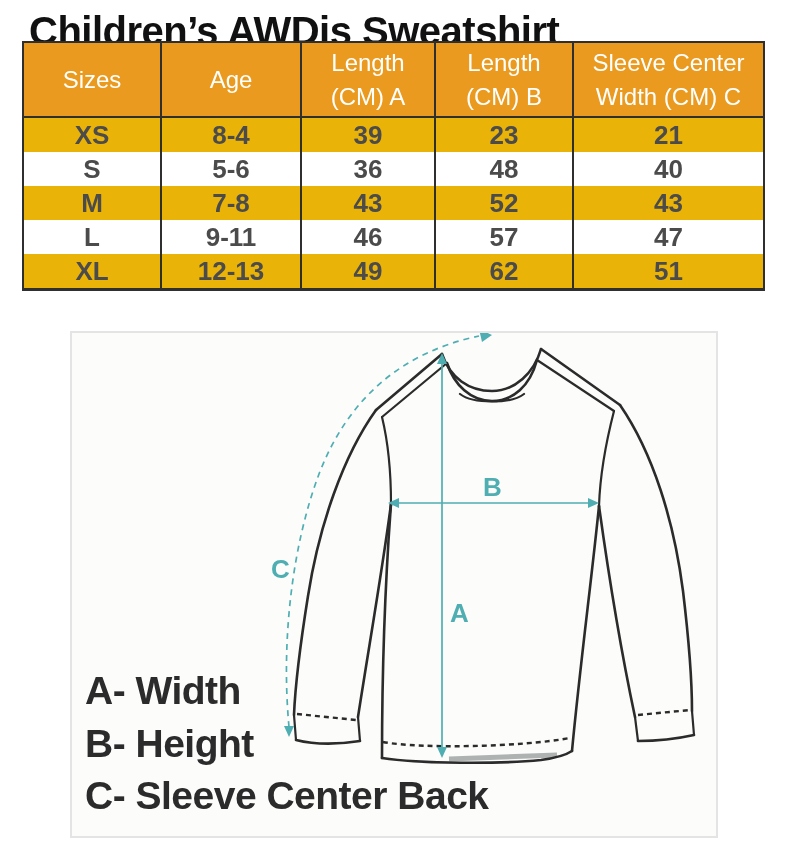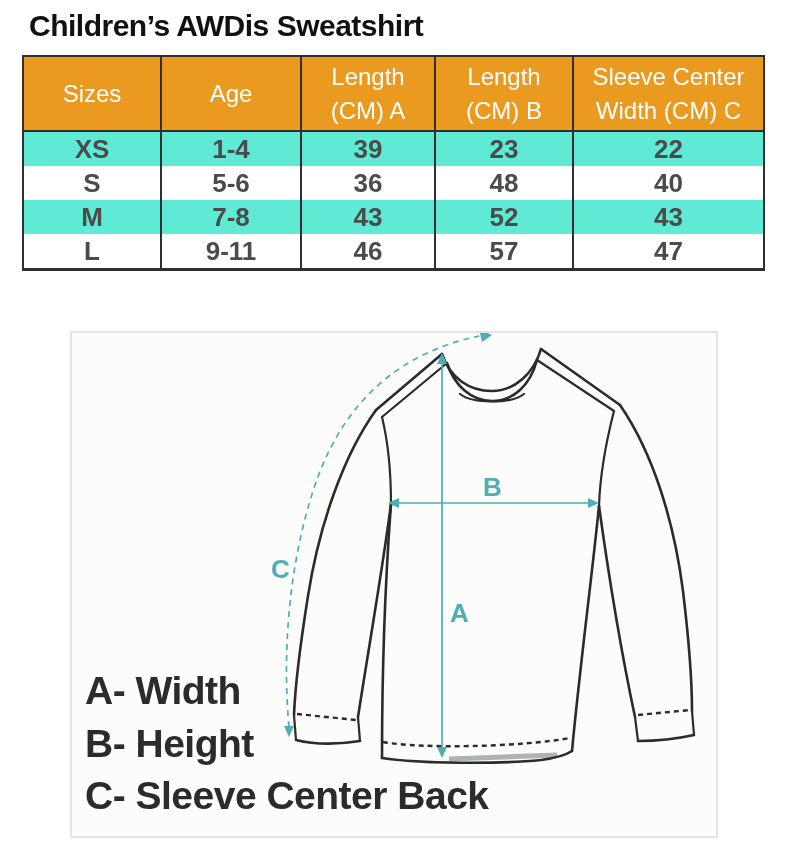--- a/index.html
+++ b/index.html
@@ -1,30 +1,30 @@
 <!DOCTYPE html>
 <html><head>
 <meta charset="utf-8">
 <style>
   html,body{margin:0;padding:0;background:#ffffff;}
   body{width:800px;height:857px;position:relative;font-family:"Liberation Sans",sans-serif;
        -webkit-font-smoothing:antialiased;}
 
-  .page-title{position:absolute;left:29px;top:9px;font-size:30px;font-weight:bold;
+  .page-title{position:absolute;left:29px;top:9px;font-size:40px;font-weight:bold;
               color:#111111;letter-spacing:-0.5px;}
 
   
-  .size-table{position:absolute;left:22px;top:55px;border-collapse:collapse;table-layout:fixed;
+  .size-table{position:absolute;left:22px;top:41px;border-collapse:collapse;table-layout:fixed;
               border:2px solid #2f2f2f;border-bottom-width:3px;}
   .size-table th,.size-table td{border-left:2px solid #2f2f2f;border-right:2px solid #2f2f2f;
               border-top:0;border-bottom:0;text-align:center;vertical-align:middle;padding:0;}
   .size-table th{background:#EA9A1E;color:#ffffff;font-weight:normal;font-size:24px;
               height:73px;line-height:34px;border-bottom:2px solid #2f2f2f;}
   .size-table td{font-size:26px;font-weight:bold;color:#4b4b4b;height:34px;}
-  .row-gray td{background:#5eead4;}
+  .row-gray td{background:#eab308;}
   .row-white td{background:#ffffff;}
   .col-sizes{width:138px;} .col-age{width:140px;} .col-width{width:134px;}
   .col-length{width:138px;} .col-sleeve{width:191px;}
 
   
   .diagram-box{position:absolute;left:70px;top:331px;width:644px;height:503px;
                border:2px solid #e4e4e4;background:#fcfcfb;}
   .diagram-box svg{display:block;}
   .outline{stroke:#2b2b2b;stroke-width:2.6;fill:none;stroke-linecap:round;}
   .outline-thin{stroke:#2b2b2b;stroke-width:2.2;fill:none;stroke-linecap:round;}
@@ -63,24 +63,24 @@
       </th>
       <th>
         <span>Sleeve Center</span><br>
         <span>Width (CM) C</span>
       </th>
     </tr>
   </thead>
   <tbody>
     <tr class="row-gray">
       <td>XS</td>
-      <td>1-4</td>
+      <td>8-4</td>
       <td>39</td>
       <td>23</td>
-      <td>22</td>
+      <td>21</td>
     </tr>
     <tr class="row-white">
       <td>S</td>
       <td>5-6</td>
       <td>36</td>
       <td>48</td>
       <td>40</td>
     </tr>
     <tr class="row-gray">
       <td>M</td>
@@ -88,20 +88,27 @@
       <td>43</td>
       <td>52</td>
       <td>43</td>
     </tr>
     <tr class="row-white">
       <td>L</td>
       <td>9-11</td>
       <td>46</td>
       <td>57</td>
       <td>47</td>
+    </tr>
+    <tr class="row-gray">
+      <td>XL</td>
+      <td>12-13</td>
+      <td>49</td>
+      <td>62</td>
+      <td>51</td>
     </tr>
   </tbody>
 </table>
 
 <div class="diagram-box">
   <svg width="644" height="503" viewBox="71 332 644 503">
 
     <g>
 
       <path class="outline" d="M 441,353 C 449,377 468,390 491,390 C 514,390 533,372 540,348"></path>

